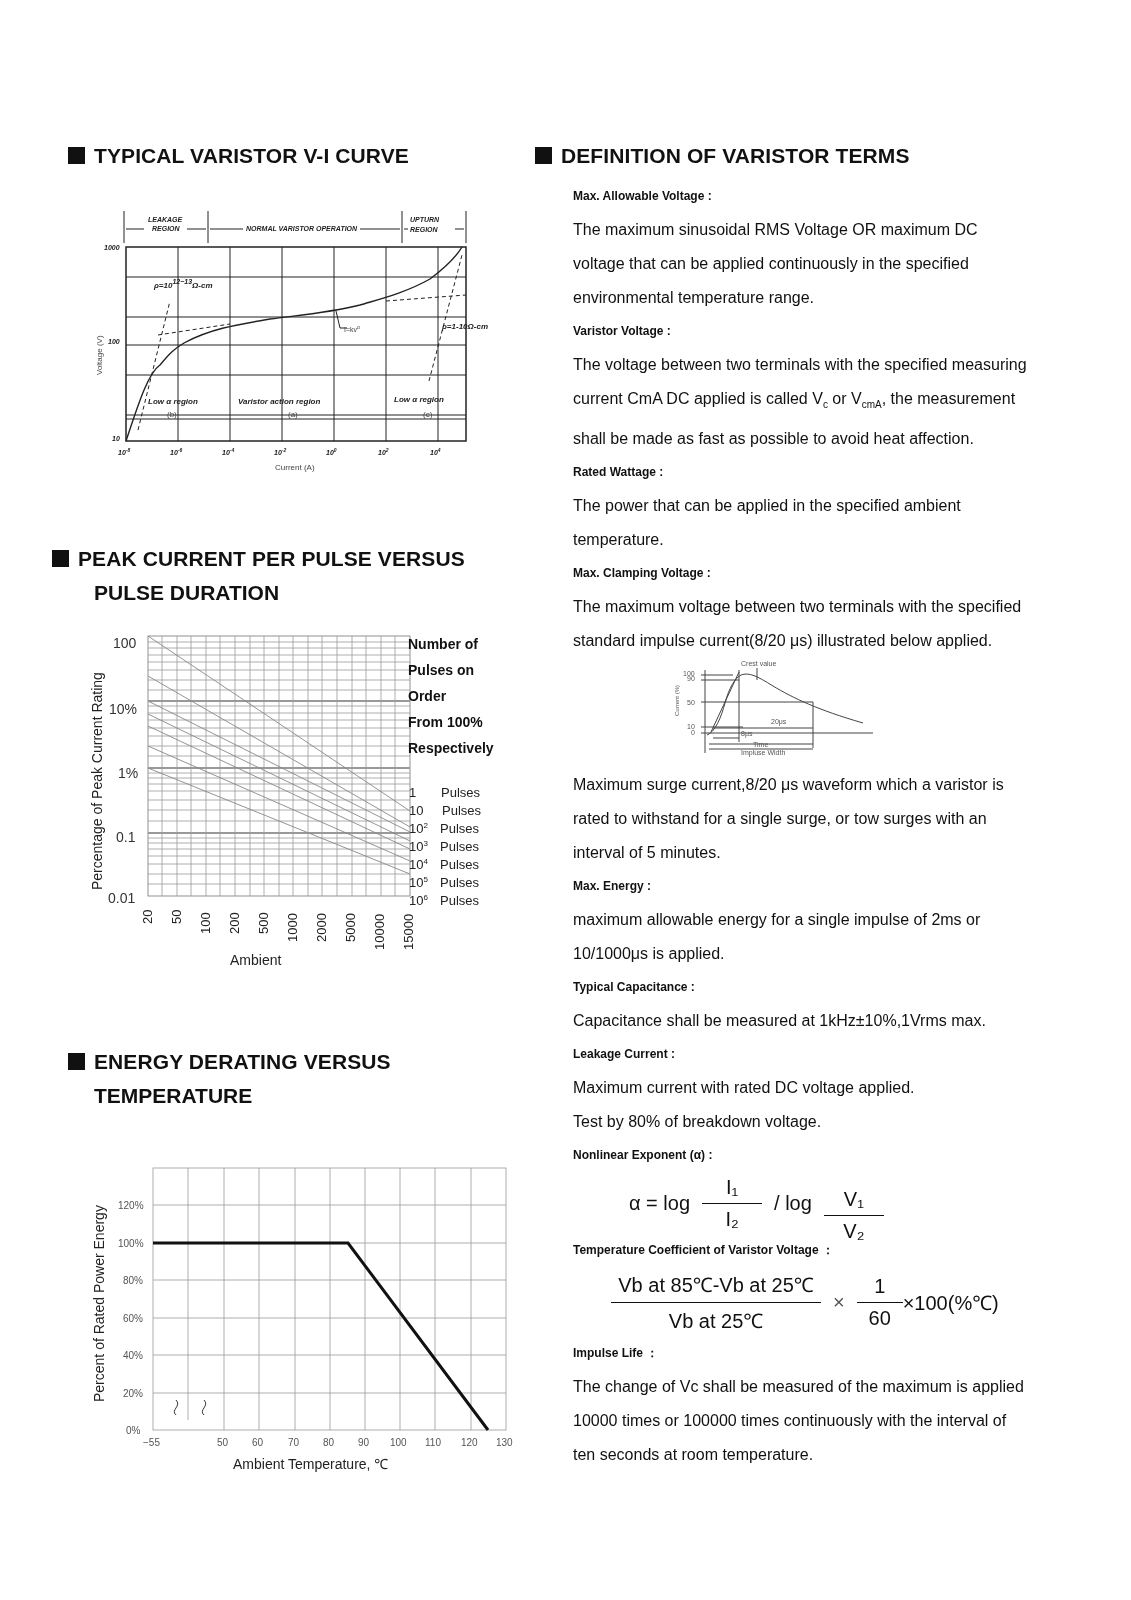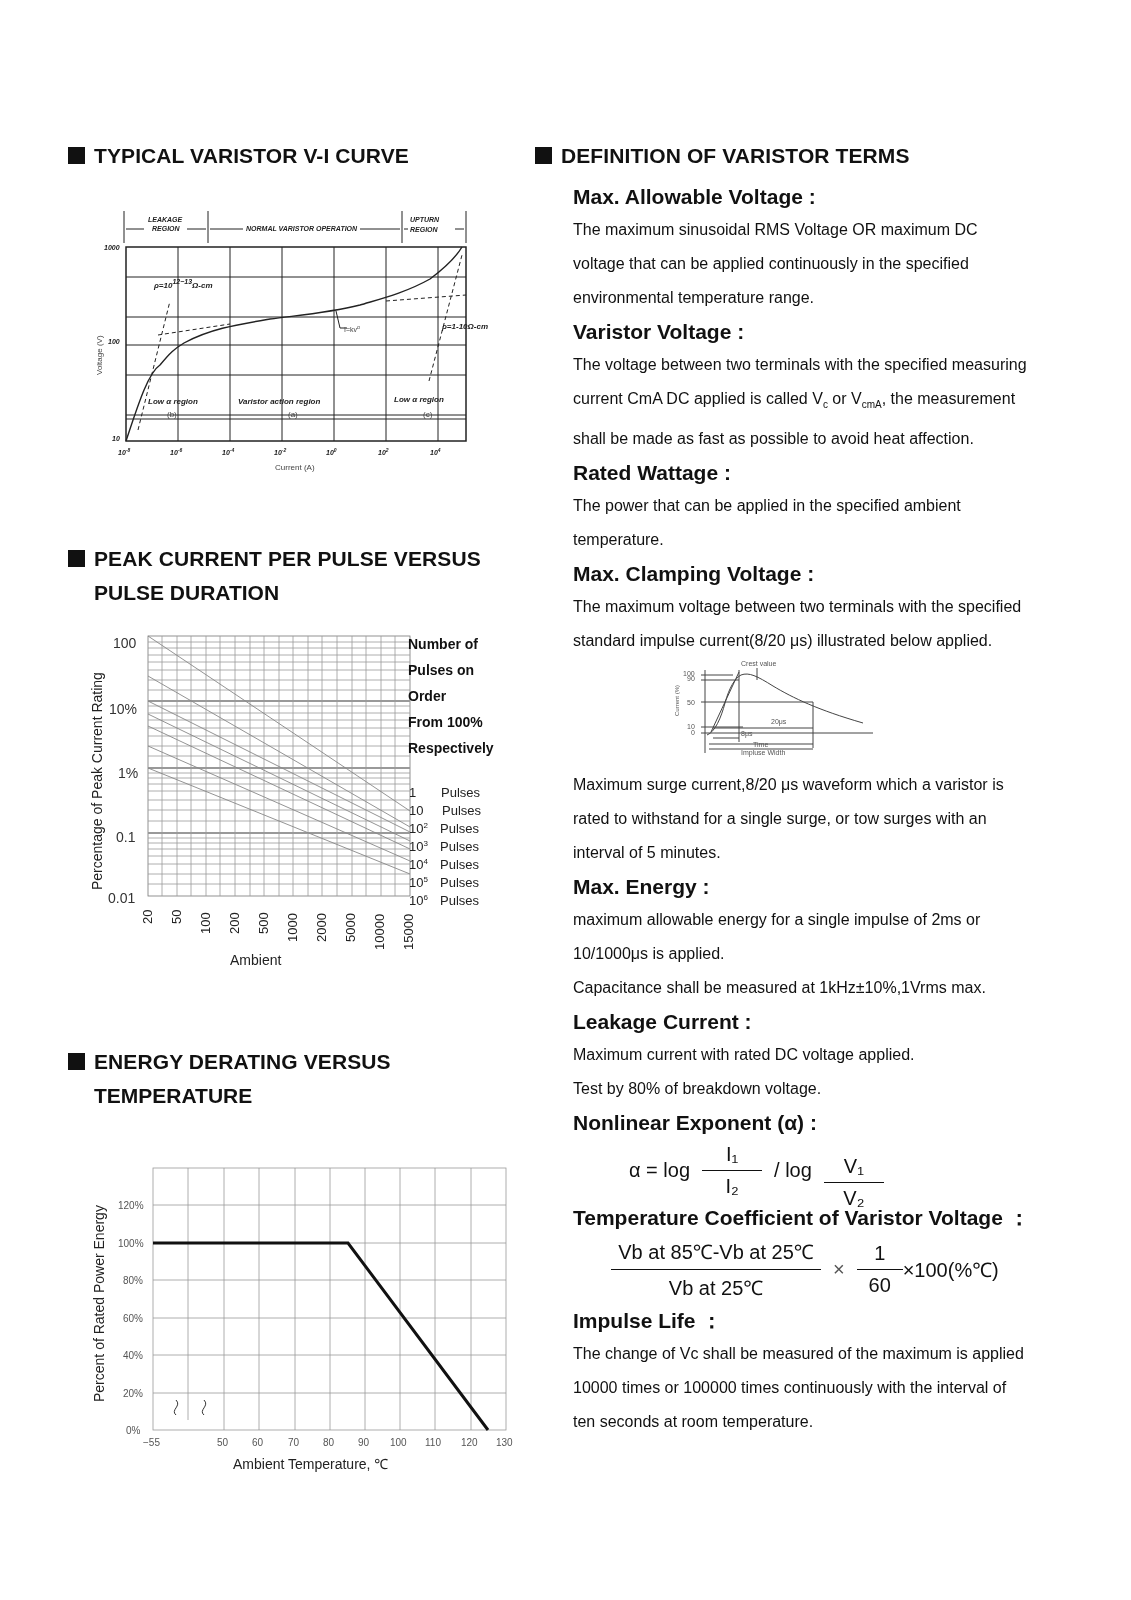--- a/index.html
+++ b/index.html
@@ -1,37 +1,37 @@
 <!DOCTYPE html>
 <html><head>
 <meta charset="utf-8">
 <style>
   html,body{margin:0;padding:0;background:#fff;}
   body{width:1131px;height:1600px;position:relative;font-family:"Liberation Sans",sans-serif;color:#111;overflow:hidden;}
   .h{position:absolute;font-weight:bold;font-size:21px;letter-spacing:0.1px;line-height:34px;}
   .h .sq{display:inline-block;width:17px;height:17px;background:#111;margin-right:9px;vertical-align:-1px;}
   .h2{position:absolute;font-weight:bold;font-size:21px;line-height:34px;}
   .right{position:absolute;left:573px;top:180px;width:520px;}
-  .term{font-weight:bold;font-size:21px;line-height:33px;height:33px;}
+  .term{font-weight:bold;font-size:12px;line-height:33px;height:33px;}
   .para{font-size:16px;line-height:34px;}
   .para sub{font-size:10px;}
   svg text{font-family:"Liberation Sans",sans-serif;}
   .frac{display:inline-block;vertical-align:middle;text-align:center;}
   .frac .num{display:block;padding:0 6px 4px;border-bottom:1.5px solid #111;}
   .frac .den{display:block;padding-top:4px;}
   .formula{font-size:20px;height:62px;display:flex;align-items:center;}
 </style>
 </head>
 <body>
 
 <div class="h" style="left:68px;top:139px;">
   <span class="sq"></span><span>TYPICAL VARISTOR V-I CURVE</span>
 </div>
 
-<div class="h" style="left:68px;top:542px;">
+<div class="h" style="left:52px;top:542px;">
   <span class="sq"></span><span>PEAK CURRENT PER PULSE VERSUS</span>
 </div>
 <div class="h2" style="left:94px;top:576px;">PULSE DURATION</div>
 
 <div class="h" style="left:68px;top:1045px;">
   <span class="sq"></span><span>ENERGY DERATING VERSUS</span>
 </div>
 <div class="h2" style="left:94px;top:1079px;">TEMPERATURE</div>
 
 <svg style="position:absolute;left:60px;top:205px;" width="460" height="275" viewBox="0 0 460 275">
@@ -327,20 +327,21 @@
       <div>rated to withstand for a single surge, or tow surges with an</div>
       <div>interval of 5 minutes.</div>
   </div>
 
   <div class="term">Max. Energy :</div>
   <div class="para">
     <div>maximum allowable energy for a single impulse of 2ms or</div>
       <div>10/1000μs is applied.</div>
   </div>
 
+  <div class="term">Typical Capacitance :</div>
   <div class="para">
     <div>Capacitance shall be measured at 1kHz±10%,1Vrms max.</div>
   </div>
 
   <div class="term">Leakage Current :</div>
   <div class="para">
     <div>Maximum current with rated DC voltage applied.</div>
       <div>Test by 80% of breakdown voltage.</div>
   </div>
 

